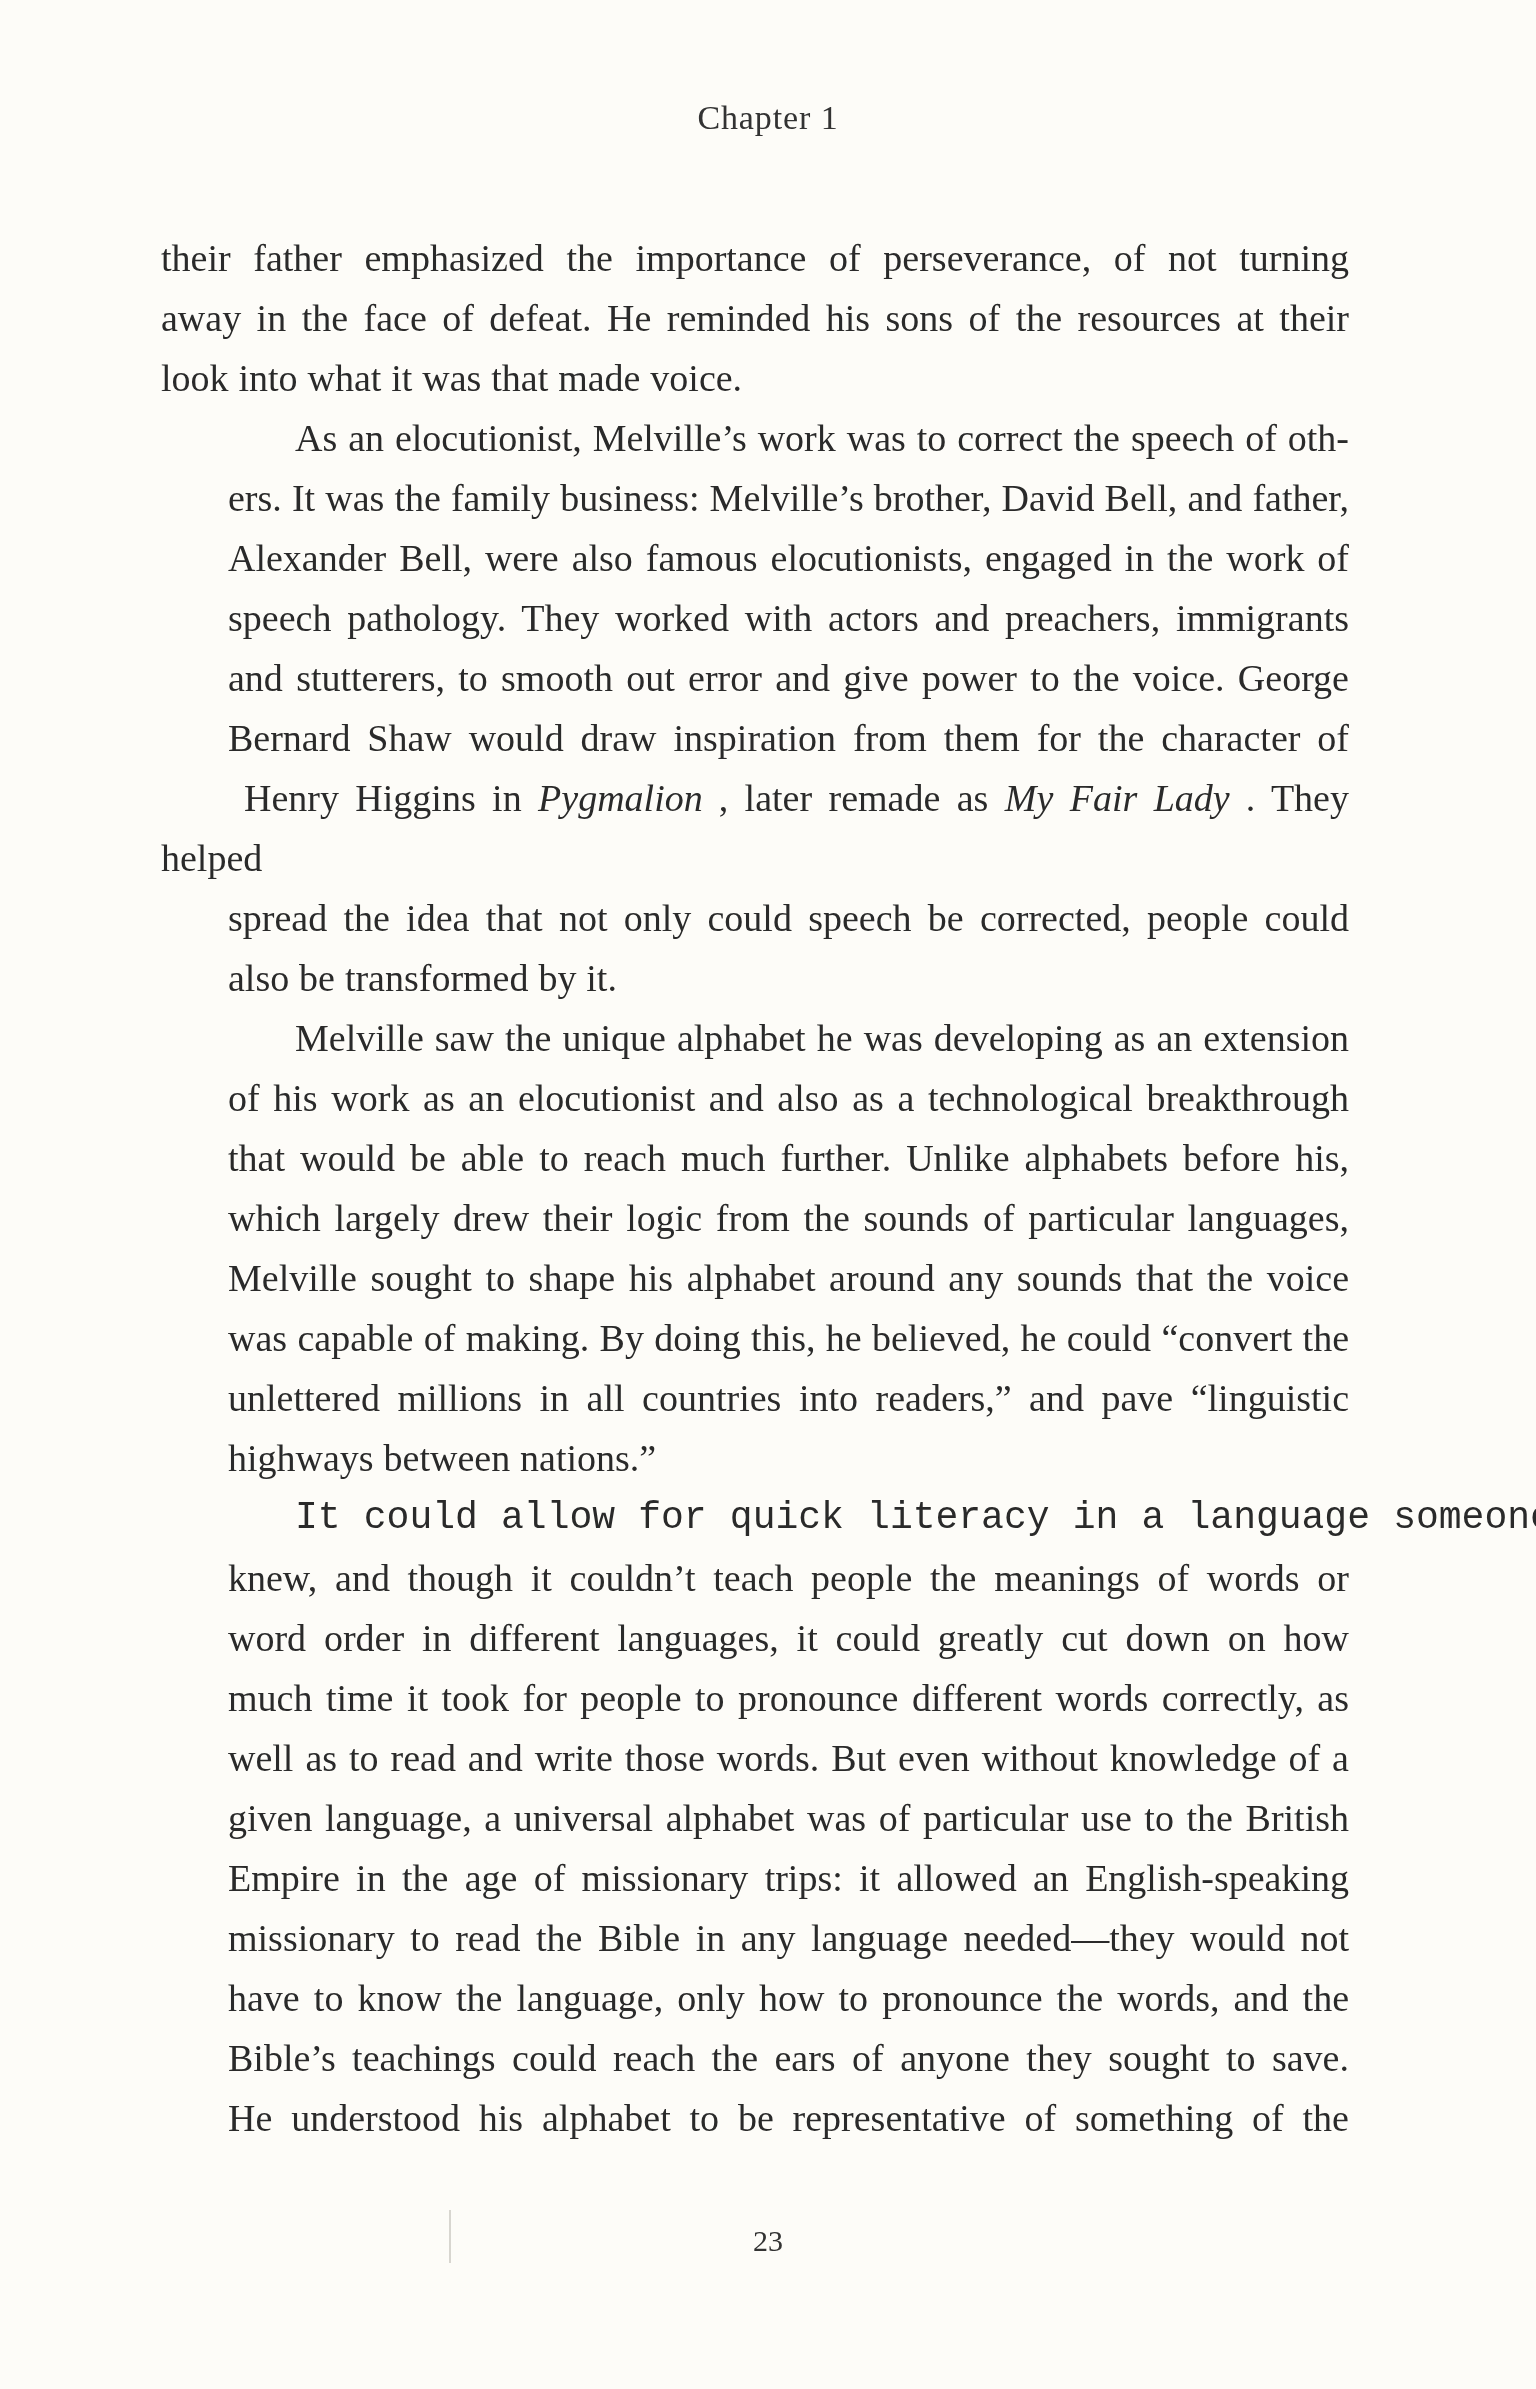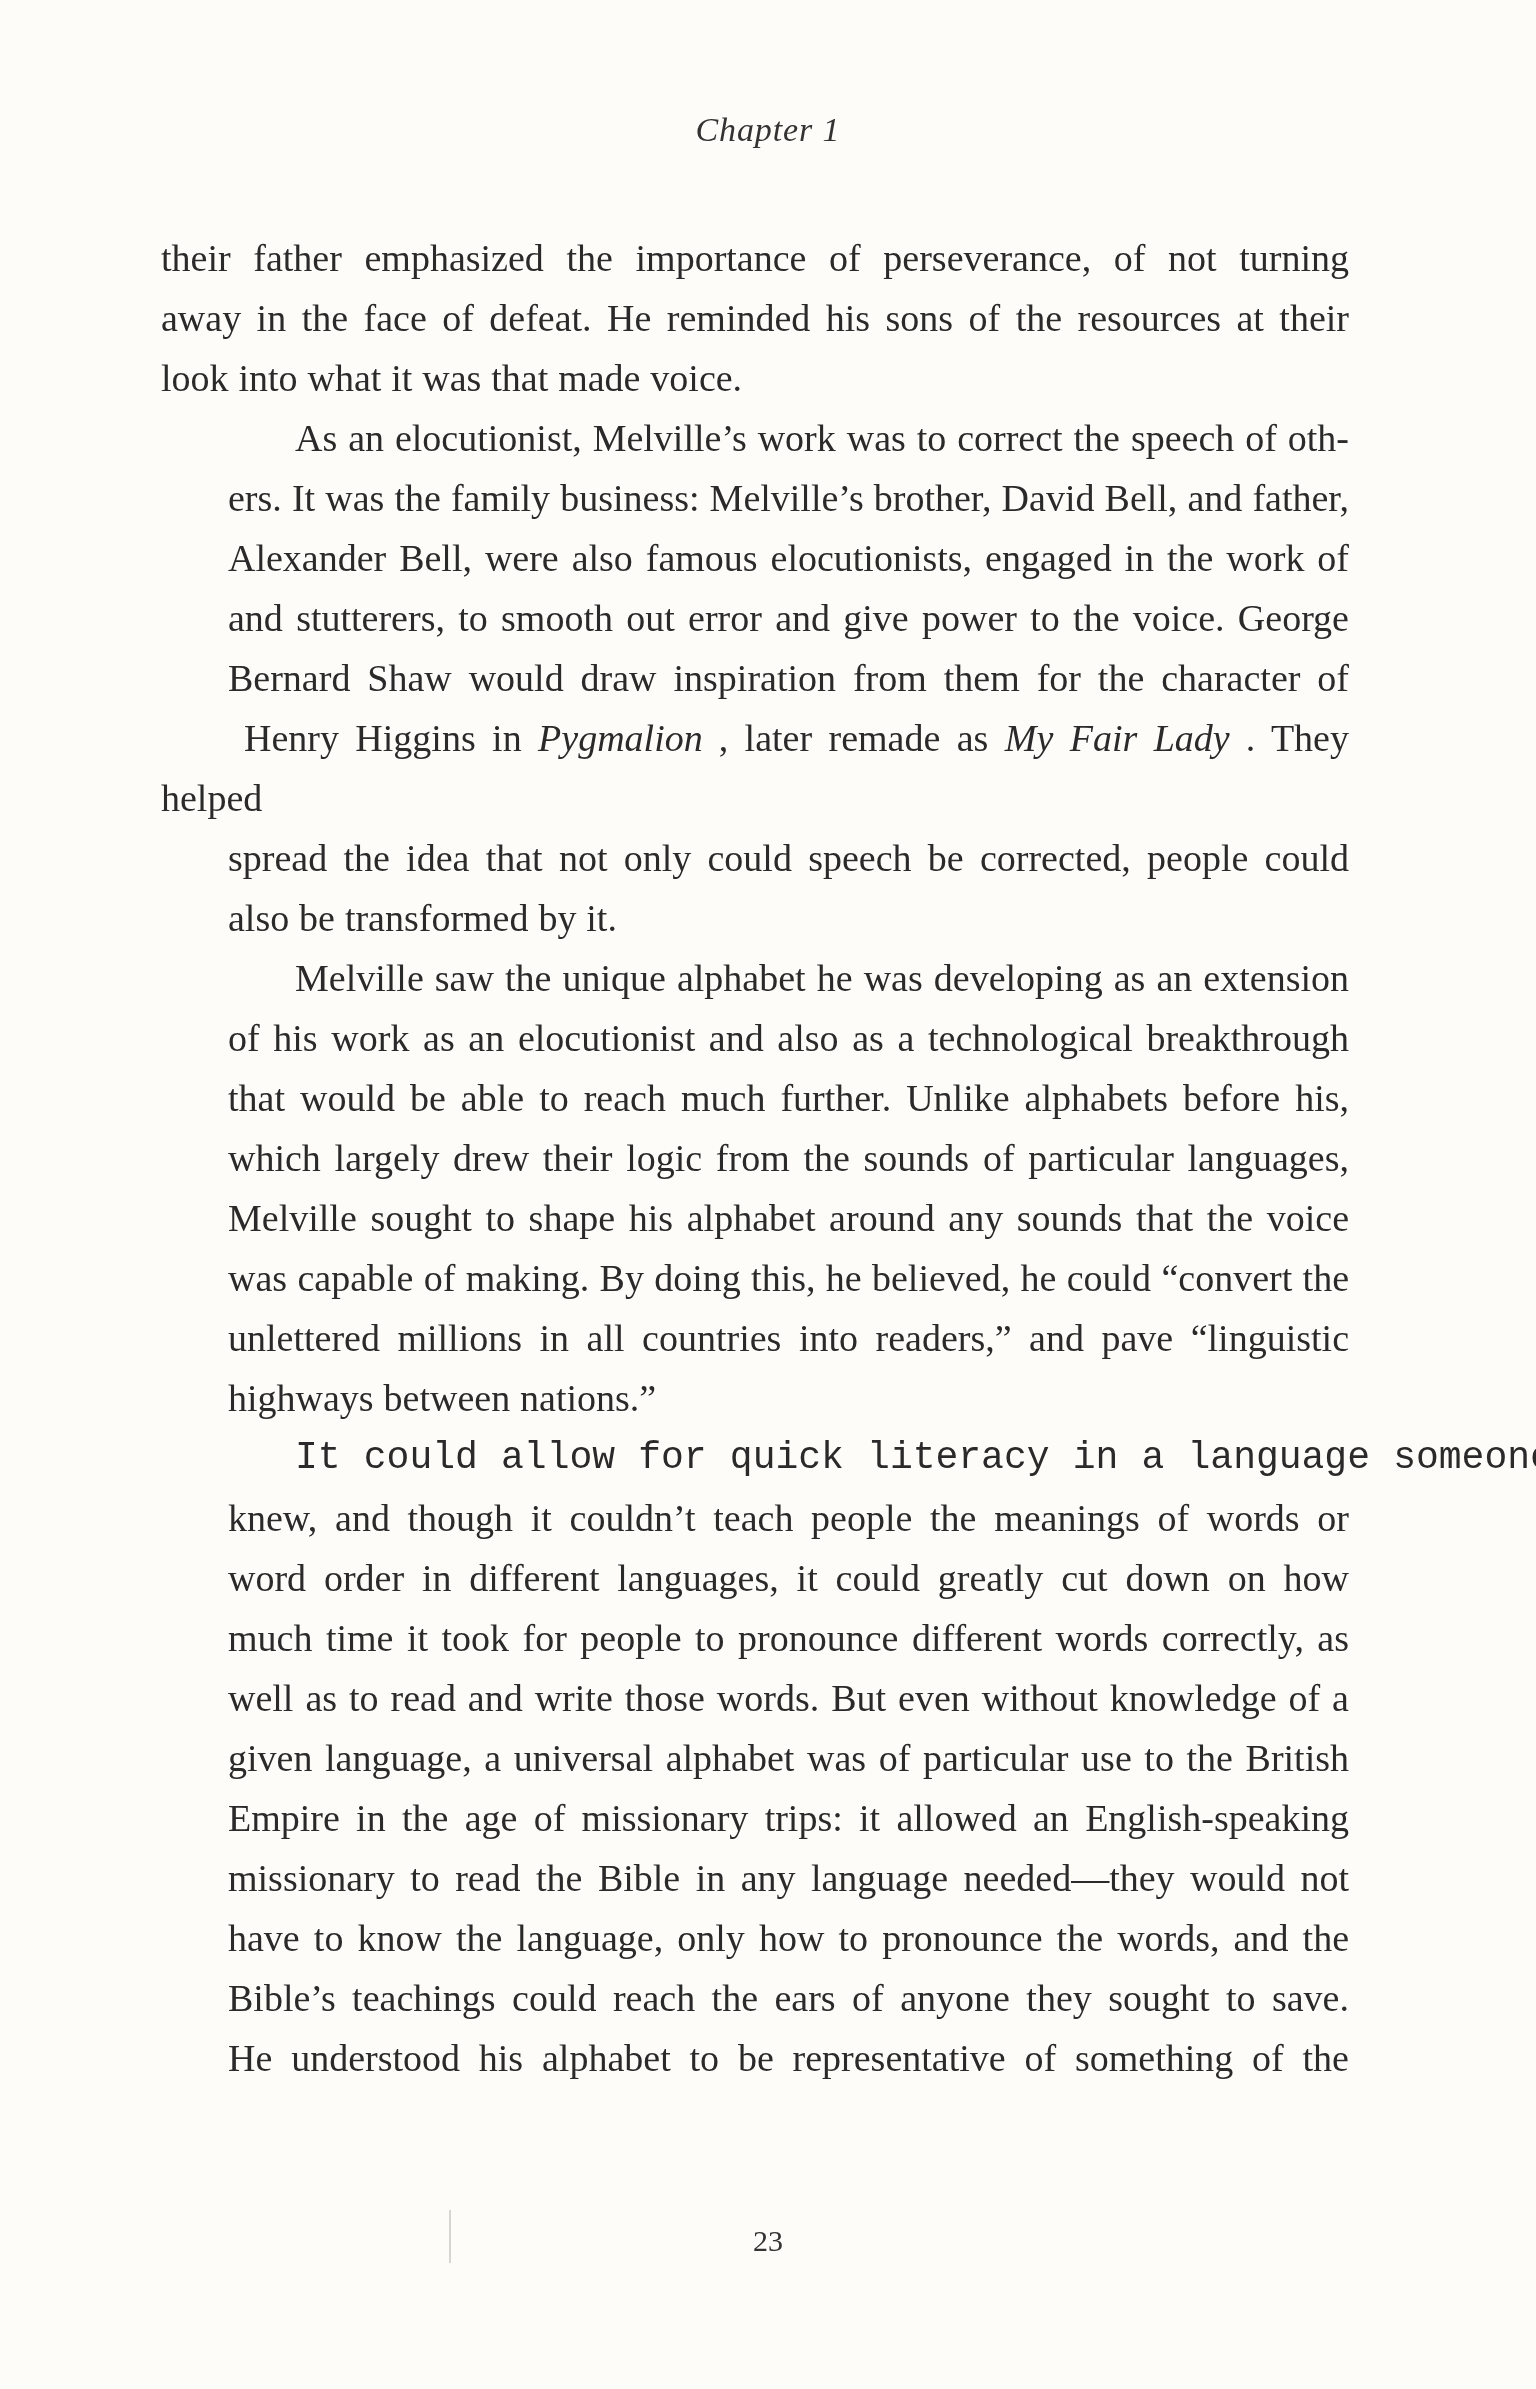--- a/index.html
+++ b/index.html
@@ -14,25 +14,23 @@
     overflow: hidden;
     font-family: "Liberation Serif", "DejaVu Serif", serif;
     color: #2a2a2a;
   }
   .running-head {
     position: absolute;
     top: 99px;
     left: 0;
     width: 1536px;
     text-align: center;
-    font-style: italic;
     font-size: 34px;
     letter-spacing: 0.9px;
     color: #333;
-    margin-top: 12px;
   }
   .text-block {
     position: absolute;
     top: 228px;
     left: 161px;
     width: 1188px;
   }
   .para {
     margin: 0;
     font-size: 38px;
@@ -78,20 +76,21 @@
   <p class="para">
     <span class="line">their father emphasized the importance of perseverance, of not turning</span>
     <span class="line">away in the face of defeat. He reminded his sons of the resources at their</span>
     <span class="line last">look into what it was that made voice.</span>
   </p>
 
   <p class="para indent">
     <span class="line" style="padding-left:67px;">As an elocutionist, Melville’s work was to correct the speech of oth-</span>
     <span class="line">ers. It was the family business: Melville’s brother, David Bell, and father,</span>
     <span class="line">Alexander Bell, were also famous elocutionists, engaged in the work of</span>
+    <span class="line">speech pathology. They worked with actors and preachers, immigrants</span>
     <span class="line">and stutterers, to smooth out error and give power to the voice. George</span>
     <span class="line">Bernard Shaw would draw inspiration from them for the character of</span>
     <span class="line"><span>Henry Higgins in </span><em>Pygmalion</em><span>, later remade as </span><em>My Fair Lady</em><span>. They helped</span></span>
     <span class="line">spread the idea that not only could speech be corrected, people could</span>
     <span class="line last">also be transformed by it.</span>
   </p>
 
   <p class="para indent">
     <span class="line" style="padding-left:67px;">Melville saw the unique alphabet he was developing as an extension</span>
     <span class="line">of his work as an elocutionist and also as a technological breakthrough</span>

